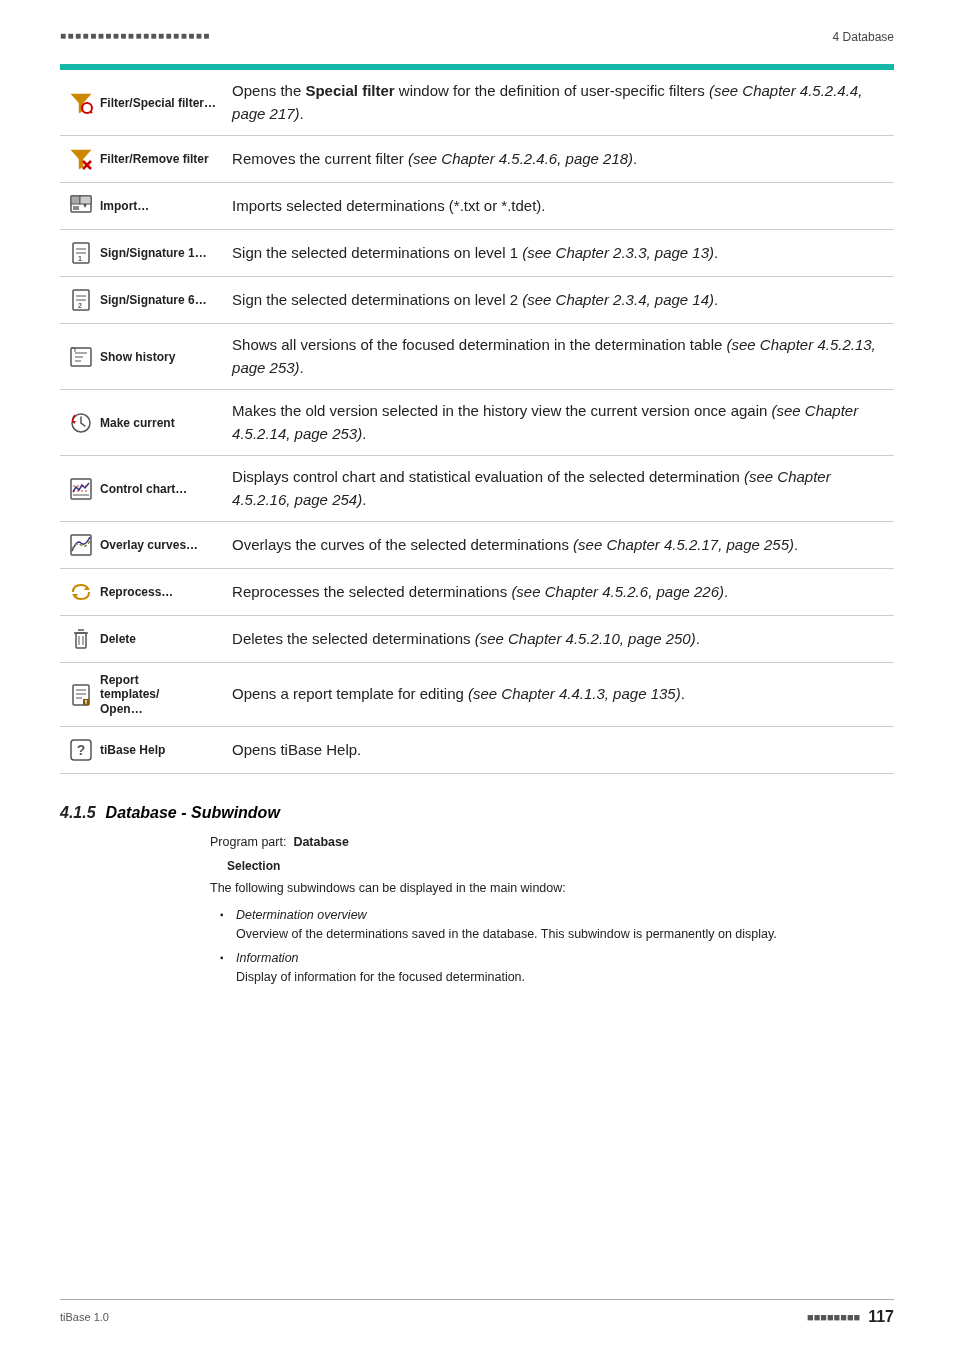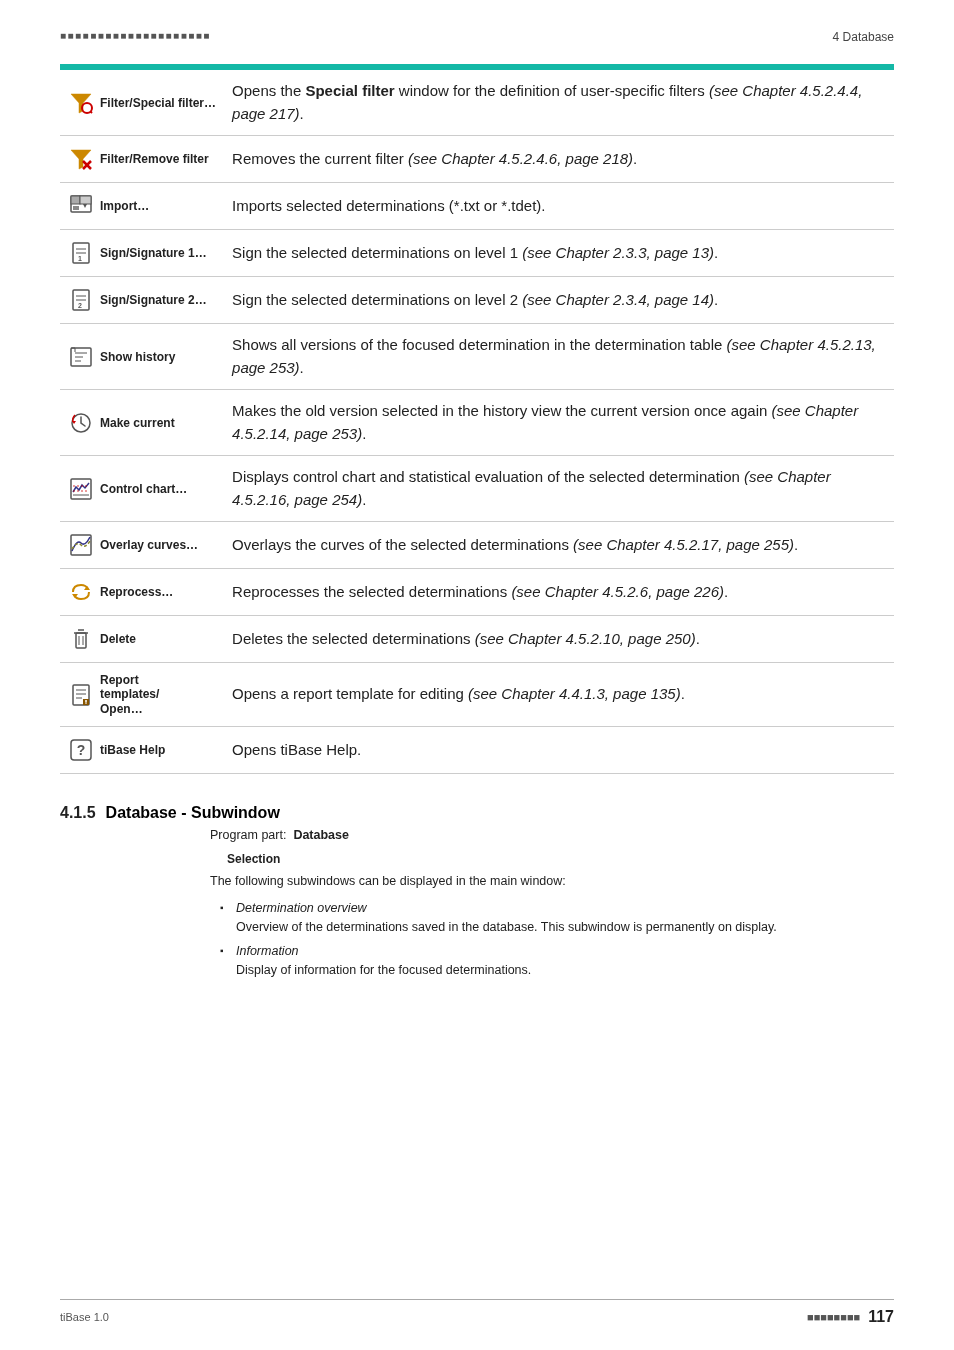--- a/index.html
+++ b/index.html
@@ -98,22 +98,23 @@
 
     .desc-text strong {
       font-weight: bold;
     }
 
     
     .section-heading {
       display: flex;
       align-items: flex-end;
       gap: 10px;
-      margin-bottom: 6px;
+      margin-bottom: 13px;
       margin-top: 10px;
+      font-style: italic;
     }
 
     .section-num {
       font-size: 16px;
       font-weight: bold;
       color: #222;
     }
 
     .section-title {
       font-size: 16px;
@@ -297,21 +298,21 @@
         <td class="td-icon">
           <div class="icon-cell">
             <span class="icon-img">
               <svg viewBox="0 0 24 24" fill="none">
                 <rect x="4" y="2" width="16" height="20" rx="1" fill="none" stroke="#555" stroke-width="1.5"></rect>
                 <line x1="7" y1="8" x2="17" y2="8" stroke="#555" stroke-width="1"></line>
                 <line x1="7" y1="12" x2="17" y2="12" stroke="#555" stroke-width="1"></line>
                 <text x="11" y="20" font-size="7" fill="#555" text-anchor="middle" font-weight="bold">2</text>
               </svg>
             </span>
-            <span>Sign/Signature 2…</span>
+            <span>Sign/Signature 6…</span>
           </div>
         </td>
         <td class="td-desc">
           <span class="desc-text">Sign the selected determinations on level 2 <em>(see Chapter 2.3.4, page 14)</em>.</span>
         </td>
       </tr>
 
       <tr>
         <td class="td-icon">
           <div class="icon-cell">
@@ -485,21 +486,21 @@
 
     <p class="subsection-text">The following subwindows can be displayed in the main window:</p>
 
     <ul class="bullet-list">
       <li>
         <em>Determination overview</em><br>
         <span>Overview of the determinations saved in the database. This subwindow is permanently on display.</span>
       </li>
       <li>
         <em>Information</em><br>
-        <span>Display of information for the focused determinations.</span>
+        <span>Display of information for the focused determination.</span>
       </li>
     </ul>
   </div>
 
   <div class="footer">
     <span class="footer-left">tiBase 1.0</span>
     <div class="footer-right">
       <span>■■■■■■■■</span>
       <span class="footer-page-num">117</span>
     </div>

